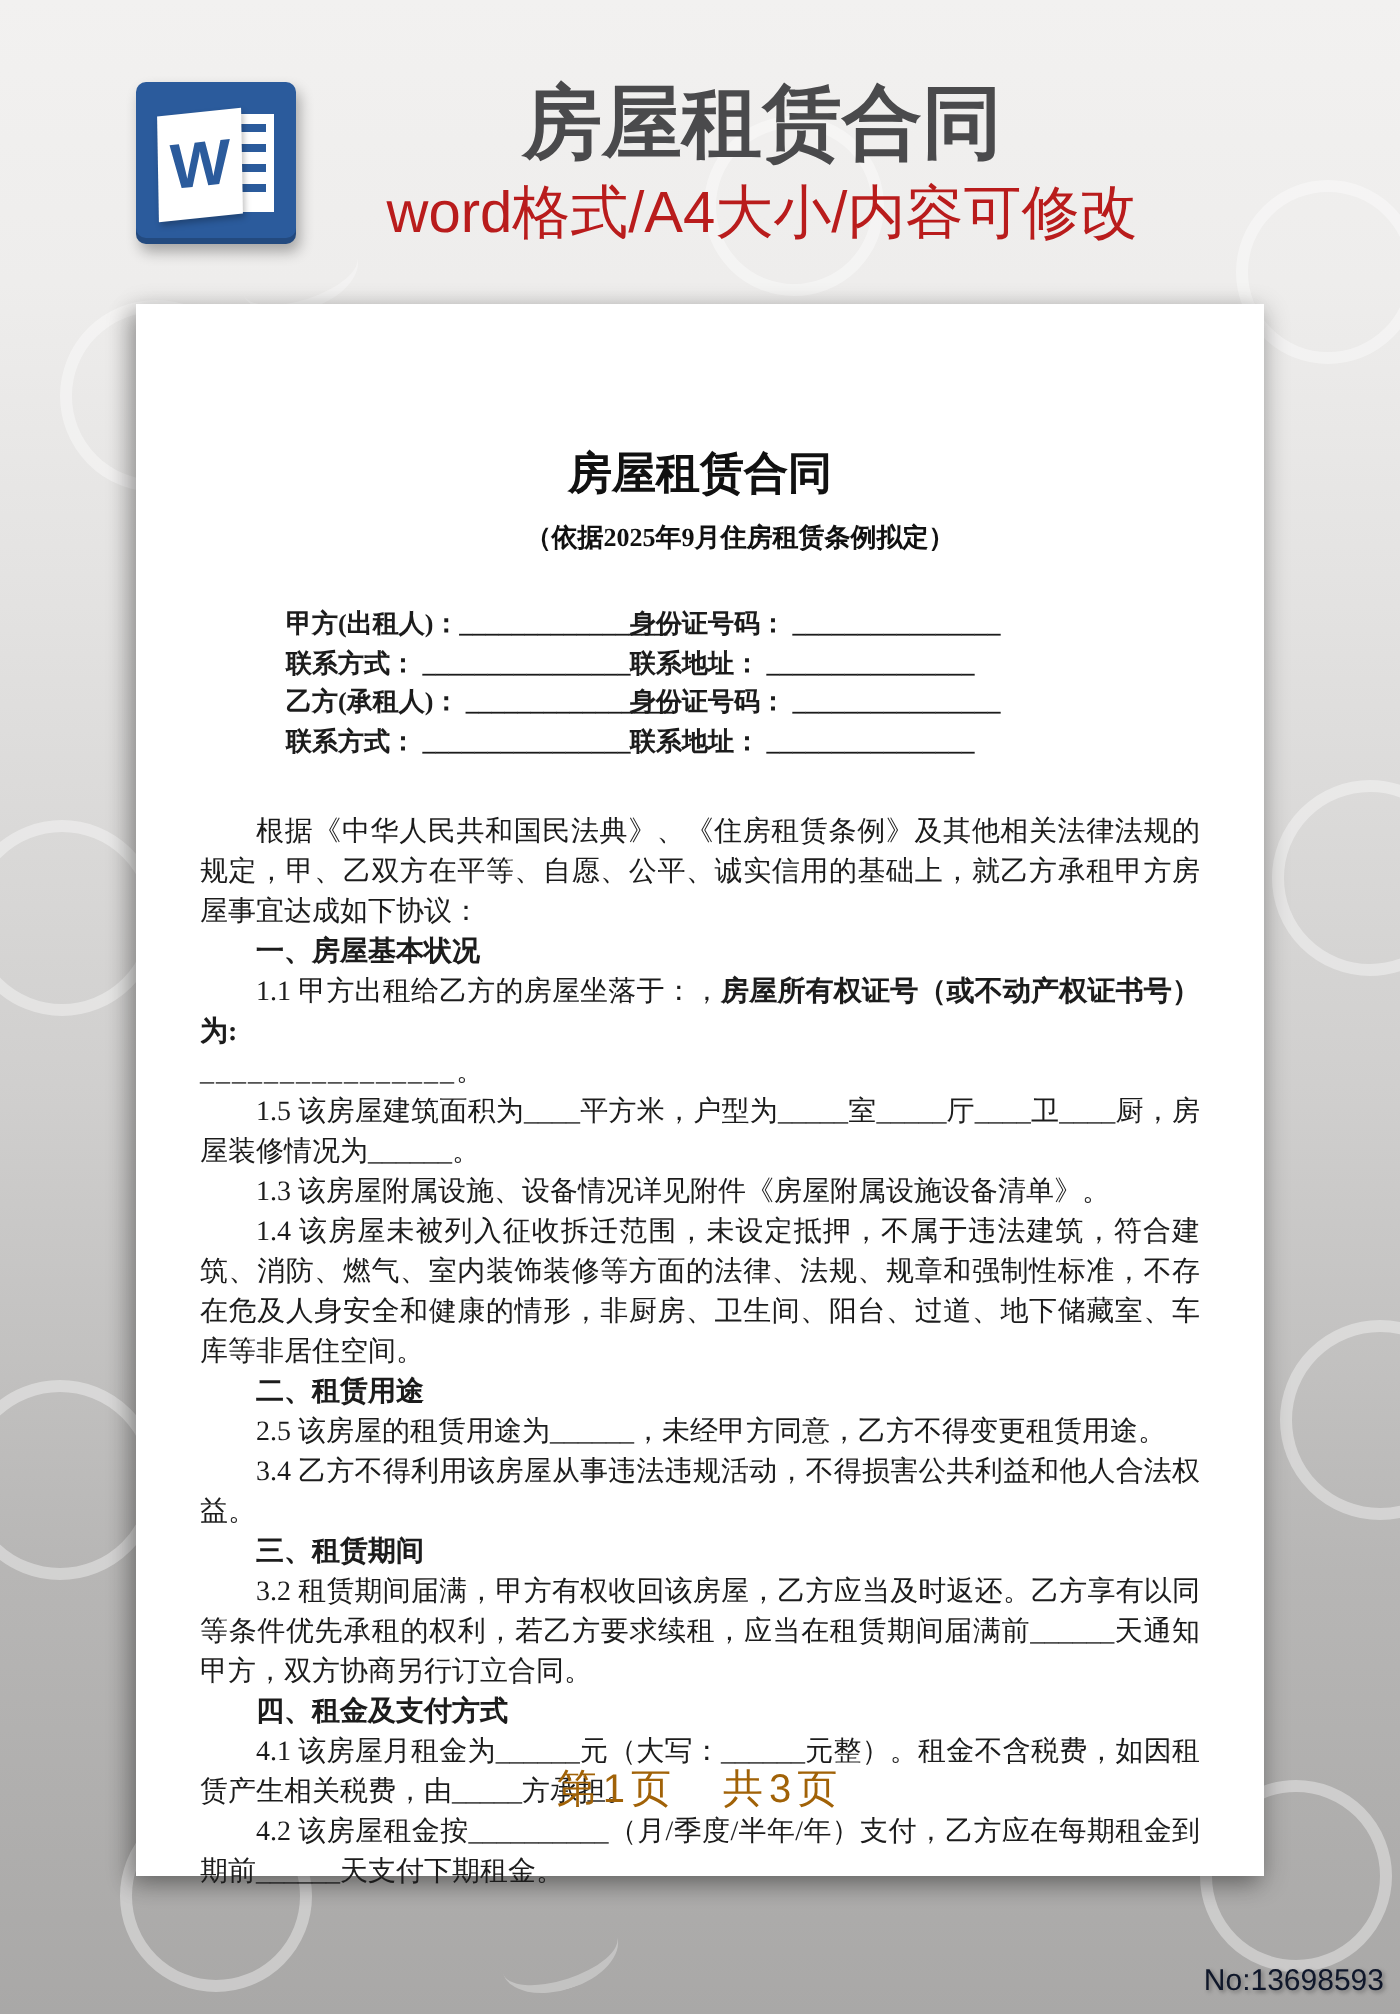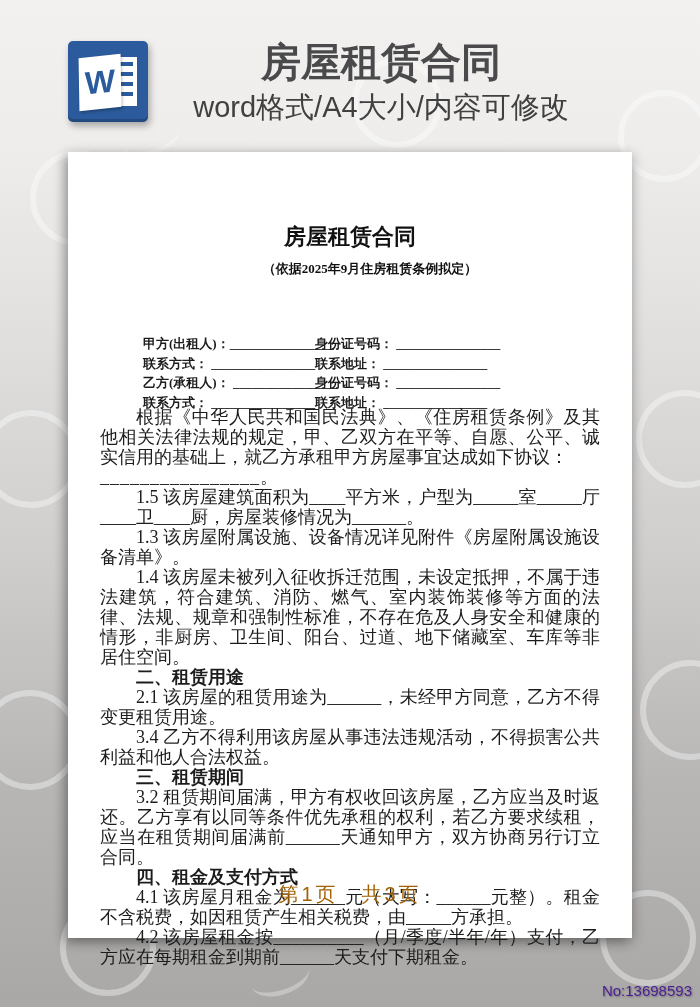--- a/index.html
+++ b/index.html
@@ -20,42 +20,42 @@
     box-shadow:2px 4px 7px rgba(0,0,0,0.30), inset 0 -3px 0 rgba(0,0,0,0.18);}
   .wi-lines{position:absolute;right:11px;top:16px;width:27px;height:49px;background:#ffffff;}
   .wi-lines .stripes{position:absolute;left:4px;right:4px;top:5px;bottom:5px;
     background:repeating-linear-gradient(180deg,#2b5b9c 0 4px,#ffffff 4px 10px);}
   .wi-wpage{position:absolute;left:11px;top:15px;width:42px;height:53px;background:#ffffff;
     transform:skewY(-5deg) rotate(-1deg);box-shadow:1px 2px 3px rgba(0,0,0,0.25);
     display:flex;align-items:center;justify-content:center;}
   .wi-w{color:#2b5b9c;font-size:32px;font-weight:bold;font-family:"Liberation Sans",sans-serif;}
   .hdr-text{position:absolute;left:62px;right:0;top:0;text-align:center;}
   .hdr-title{margin-top:38px;font-size:40px;line-height:48px;font-weight:bold;color:#4a4a4c;}
-  .hdr-sub{margin-top:4px;font-size:29px;line-height:34px;font-weight:400;color:#404040;}
+  .hdr-sub{margin-top:4px;font-size:29px;line-height:34px;font-weight:400;color:#b91c1c;}
 
   
   .page{position:absolute;left:68px;top:152px;width:564px;height:786px;background:#ffffff;z-index:3;
     box-shadow:-5px 4px 10px rgba(0,0,0,0.18), 0 3px 12px rgba(0,0,0,0.30);
     font-family:"Liberation Serif","DejaVu Serif",serif;color:#1c1c1c;}
   .doc-title{padding-top:72px;text-align:center;font-size:22px;line-height:26px;font-weight:bold;color:#111;}
   .doc-sub{margin-top:10px;text-align:center;font-size:13px;font-weight:bold;color:#111;padding-left:40px;}
   .party{margin:25px 32px 0 75px;font-size:13px;font-weight:bold;}
   .party-row{display:flex;height:19.5px;align-items:baseline;}
   .party-left{width:172px;white-space:nowrap;}
-  .party-right{flex:1;white-space:nowrap;margin-top:32px;}
-  .body{margin:26px 32px 0 32px;font-size:18px;line-height:20px;text-align:justify;}
+  .party-right{flex:1;white-space:nowrap;}
+  .body{margin:26px 32px 0 32px;font-size:14px;line-height:20px;text-align:justify;}
   .body p{margin:0;text-indent:2em;}
   .body .sec{font-weight:bold;}
   .body .flushline{text-indent:0;font-weight:normal;letter-spacing:1px;}
   .page-ind{position:absolute;left:0;right:0;bottom:30px;text-align:center;
     font-family:"Liberation Sans","DejaVu Sans",sans-serif;
     font-size:20px;color:#a16207;letter-spacing:3px;}
 
   
-  .serial{position:absolute;right:8px;bottom:8px;z-index:4;color:#4c1d95;font-size:15px;
+  .serial{position:absolute;right:8px;bottom:8px;z-index:4;color:#0f172a;font-size:15px;
     text-shadow:1px 1px 2px rgba(0,0,0,0.35);}
 </style>
 </head>
 <body>
 
 <div class="wm" style="left:352px;top:58px;width:78px;height:78px;"></div>
 <div class="wm" style="left:30px;top:150px;width:84px;height:84px;"></div>
 <div class="wm" style="left:618px;top:90px;width:80px;height:80px;"></div>
 <div class="wm" style="left:-18px;top:410px;width:86px;height:86px;"></div>
 <div class="wm" style="left:636px;top:390px;width:86px;height:86px;"></div>
@@ -100,26 +100,28 @@
       <span class="party-right">身份证号码： ________________</span>
     </div>
     <div class="party-row">
       <span class="party-left">联系方式： ________________</span>
       <span class="party-right">联系地址： ________________</span>
     </div>
   </div>
 
   <div class="body">
     <p>根据《中华人民共和国民法典》、《住房租赁条例》及其他相关法律法规的规定，甲、乙双方在平等、自愿、公平、诚实信用的基础上，就乙方承租甲方房屋事宜达成如下协议：</p>
+    <p class="sec">一、房屋基本状况</p>
+    <p><span>1.1 甲方出租给乙方的房屋坐落于：，</span><span class="sec">房屋所有权证号（或不动产权证书号）为:</span></p>
     <div class="flushline">________________。</div>
     <p>1.5 该房屋建筑面积为____平方米，户型为_____室_____厅____卫____厨，房屋装修情况为______。</p>
     <p>1.3 该房屋附属设施、设备情况详见附件《房屋附属设施设备清单》。</p>
     <p>1.4 该房屋未被列入征收拆迁范围，未设定抵押，不属于违法建筑，符合建筑、消防、燃气、室内装饰装修等方面的法律、法规、规章和强制性标准，不存在危及人身安全和健康的情形，非厨房、卫生间、阳台、过道、地下储藏室、车库等非居住空间。</p>
     <p class="sec">二、租赁用途</p>
-    <p>2.1 该房屋的租赁用途为______，未经甲方同意，乙方不得变更租赁用途。</p>
+    <p>2.5 该房屋的租赁用途为______，未经甲方同意，乙方不得变更租赁用途。</p>
     <p>3.4 乙方不得利用该房屋从事违法违规活动，不得损害公共利益和他人合法权益。</p>
     <p class="sec">三、租赁期间</p>
     <p>3.2 租赁期间届满，甲方有权收回该房屋，乙方应当及时返还。乙方享有以同等条件优先承租的权利，若乙方要求续租，应当在租赁期间届满前______天通知甲方，双方协商另行订立合同。</p>
     <p class="sec">四、租金及支付方式</p>
     <p>4.1 该房屋月租金为______元（大写：______元整）。租金不含税费，如因租赁产生相关税费，由_____方承担。</p>
     <p>4.2 该房屋租金按__________（月/季度/半年/年）支付，乙方应在每期租金到期前______天支付下期租金。</p>
   </div>
 
   <div class="page-ind">第1页　共3页</div>
 </div>

